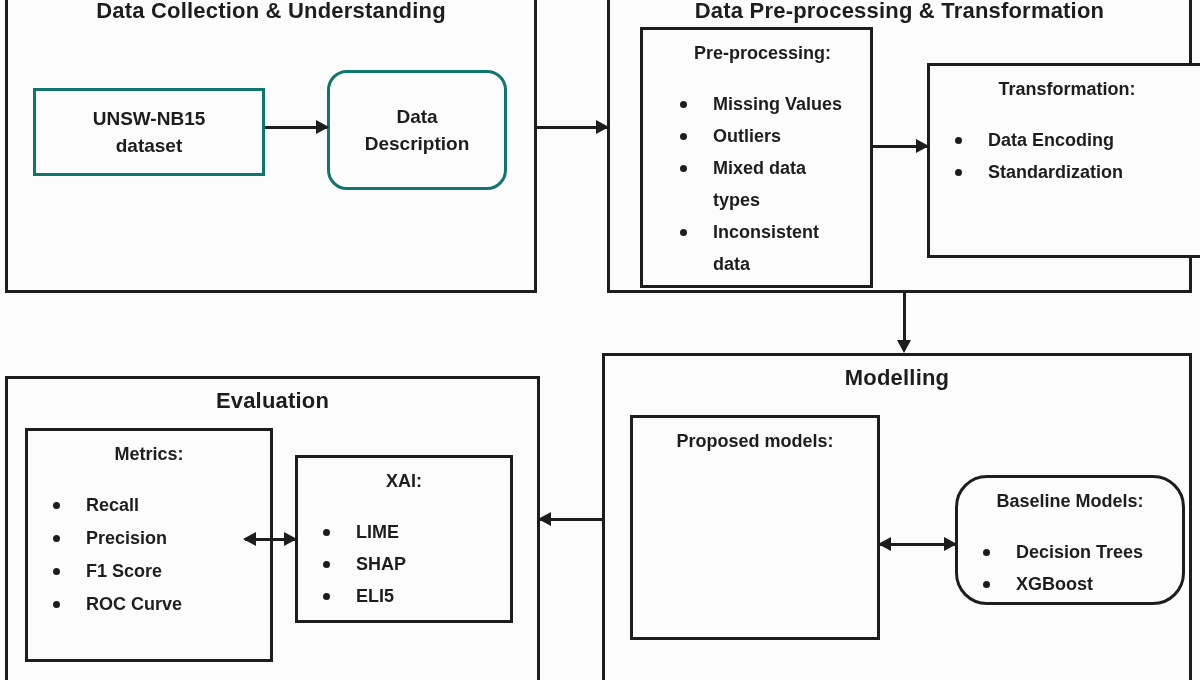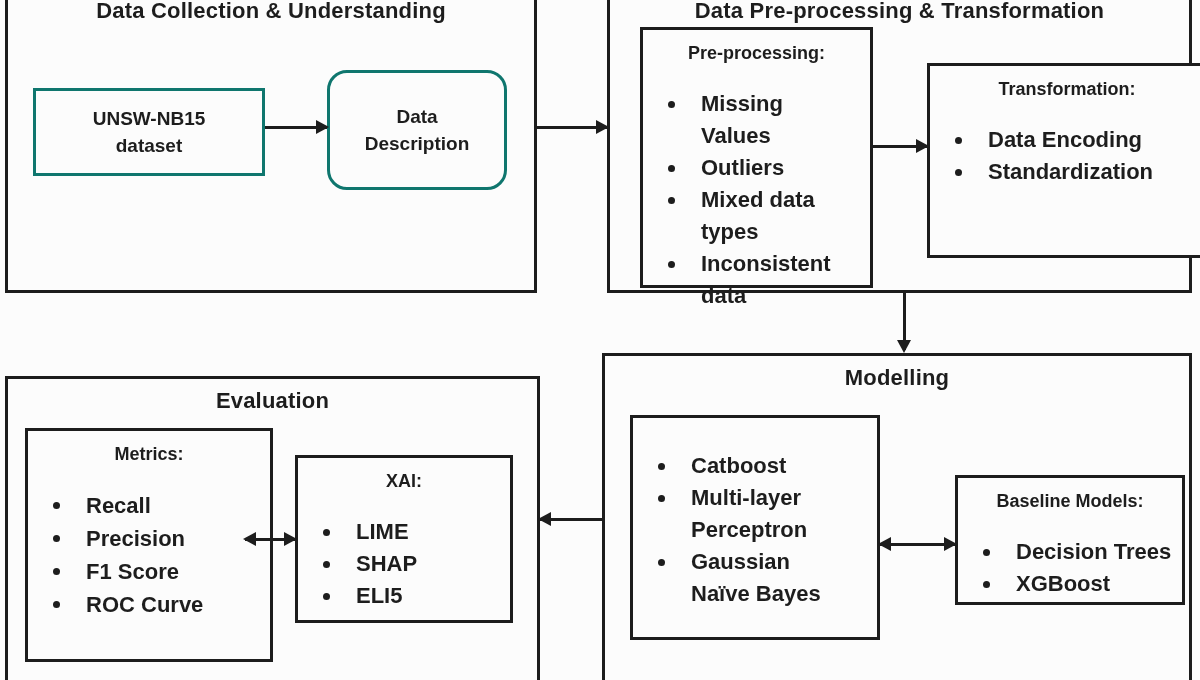--- a/index.html
+++ b/index.html
@@ -14,21 +14,21 @@
   .title-high { top:37px; }   
   .title-low  { top:9px;  }   
 
   .inner-box { position:absolute; border:3px solid #1d1d1d; background:#fcfcfc; padding-top:10px; }
   .inner-heading { text-align:center; font-size:18px; line-height:26px; }
   .node { position:absolute; border:3px solid #0f766e; display:flex; flex-direction:column; justify-content:center; align-items:center; text-align:center; font-size:19px; background:#fcfcfc; }
   .node > div { line-height:27px; }
   .rounded { border-radius:20px; }
 
   ul.bullets { list-style:none; margin-top:22px; }
-  ul.bullets li { position:relative; padding-left:58px; font-size:22px; line-height:32px; }
+  ul.bullets li { position:relative; padding-left:58px; font-size:18px; line-height:32px; }
   ul.bullets li::before { content:""; position:absolute; left:25px; top:13px; width:7px; height:7px; border-radius:50%; background:#1d1d1d; }
   ul.lh33 li { line-height:33px; }
   ul.w130 li { max-width:192px; }  
   ul.w150 li { max-width:214px; }  
 
   .harrow { position:absolute; height:3px; background:#1d1d1d; }
   .harrow.head-right::after { content:""; position:absolute; right:-2px; top:-6px;
     border-left:13px solid #1d1d1d; border-top:7px solid transparent; border-bottom:7px solid transparent; }
   .harrow.head-left::before { content:""; position:absolute; left:-2px; top:-6px;
     border-right:13px solid #1d1d1d; border-top:7px solid transparent; border-bottom:7px solid transparent; }
@@ -53,21 +53,21 @@
       <div>
           <div>Data</div>
           <div>Description</div>
         </div>
     </div>
   </div>
 
   <div class="big-box" style="left:607px; top:-42px; width:585px; height:335px;">
     <div class="big-title title-high">Data Pre-processing &amp; Transformation</div>
 
-    <div class="inner-box" style="left:30px; top:66px; width:233px; height:261px;">
+    <div class="inner-box" style="left:30px; top:66px; width:233px; height:261px;padding-left:12px;">
       <div class="inner-heading">Pre-processing:</div>
       <ul class="bullets w130">
           <li>Missing Values</li>
           <li>Outliers</li>
           <li>Mixed data types</li>
           <li>Inconsistent data</li>
         </ul>
     </div>
 
     <div class="inner-box" style="left:317px; top:102px; width:280px; height:195px;">
@@ -99,28 +99,24 @@
           <li>SHAP</li>
           <li>ELI5</li>
         </ul>
     </div>
   </div>
 
   <div class="big-box" style="left:602px; top:353px; width:590px; height:335px;">
     <div class="big-title title-low">Modelling</div>
 
     <div class="inner-box" style="left:25px; top:59px; width:250px; height:225px;">
-      <ul class="bullets w150">
-          <li>Catboost</li>
-          <li>Multi-layer Perceptron</li>
-          <li>Gaussian Naïve Bayes</li>
-        </ul>
+      <div class="inner-heading">Proposed models:</div>
     </div>
 
-    <div class="inner-box" style="left:350px; top:119px; width:230px; height:130px;">
+    <div class="inner-box" style="left:350px; top:119px; width:230px; height:130px;border-radius:32px;">
       <div class="inner-heading">Baseline Models:</div>
       <ul class="bullets">
           <li>Decision Trees</li>
           <li>XGBoost</li>
         </ul>
     </div>
   </div>
 
   <div class="harrow head-right" style="left:265px; top:126px; width:62px;"></div>
   <div class="harrow head-right" style="left:537px; top:126px; width:70px;"></div>

